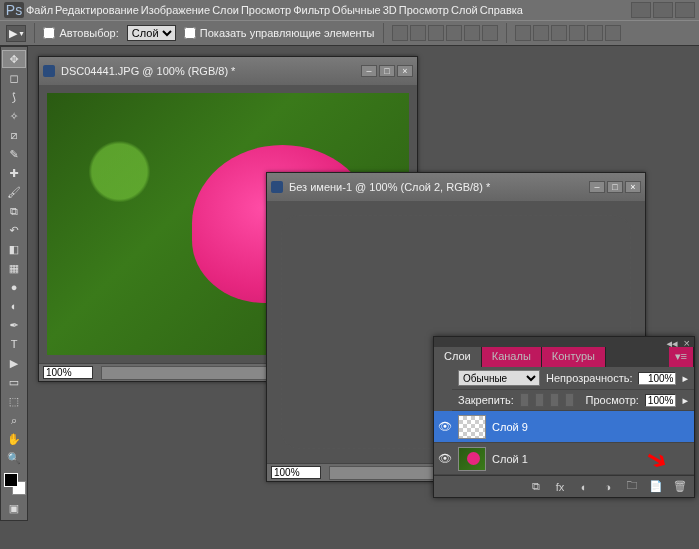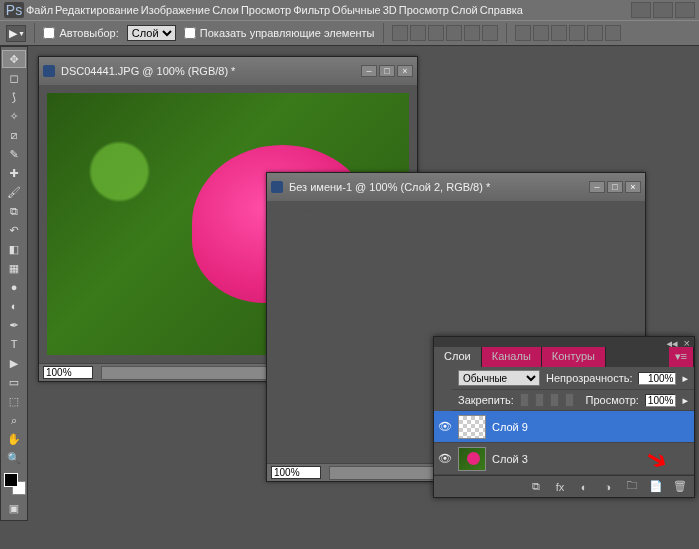--- a/index.html
+++ b/index.html
@@ -221,21 +221,21 @@
   </div>
   <div class="layers">
     <div class="layer selected">
       <div class="eye">👁</div>
       <div class="thumb checker"></div>
       <span>Слой 9</span>
     </div>
     <div class="layer">
       <div class="eye">👁</div>
       <div class="thumb tulip-sm"></div>
-      <span>Слой 3</span>
+      <span>Слой 1</span>
     </div>
   </div>
   <div class="footer">
     <div class="ficon">⧉</div>
     <div class="ficon">fx</div>
     <div class="ficon">◐</div>
     <div class="ficon">◑</div>
     <div class="ficon">🗀</div>
     <div class="ficon">📄</div>
     <div class="ficon">🗑</div>

